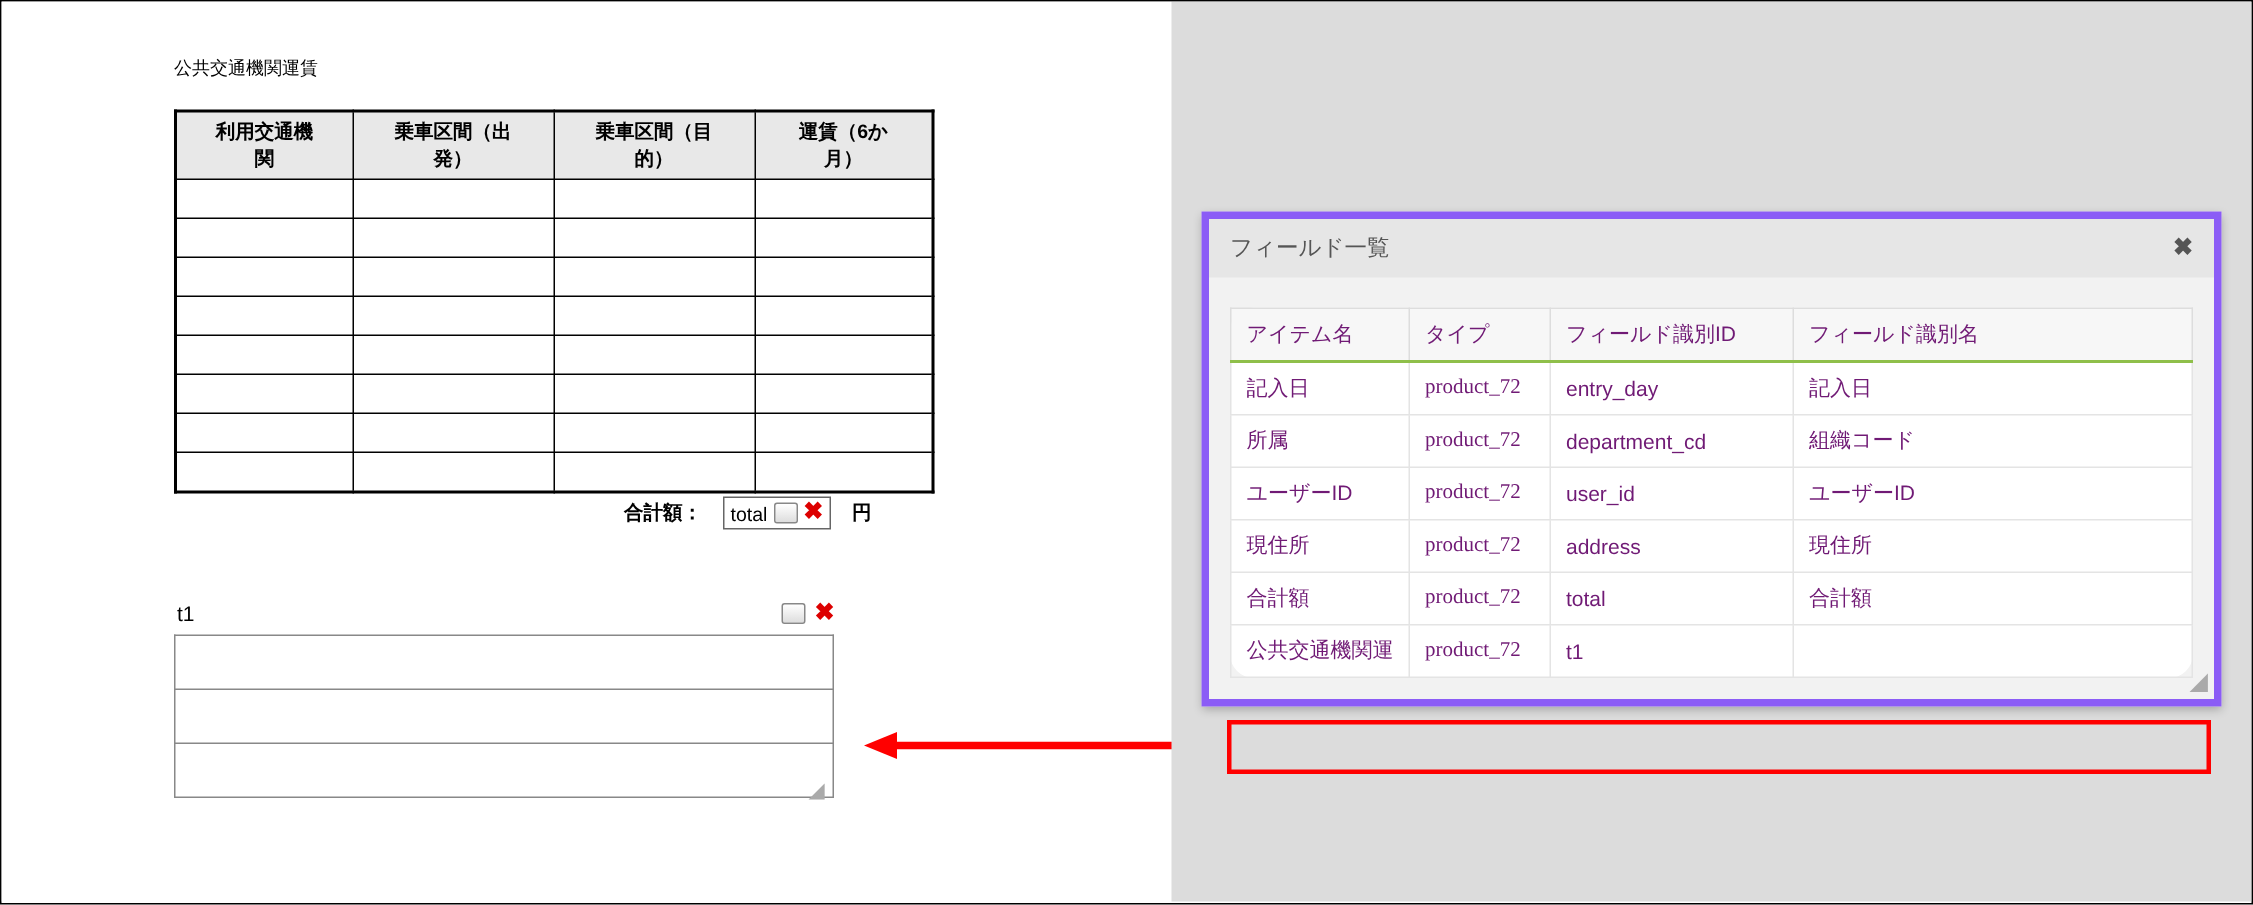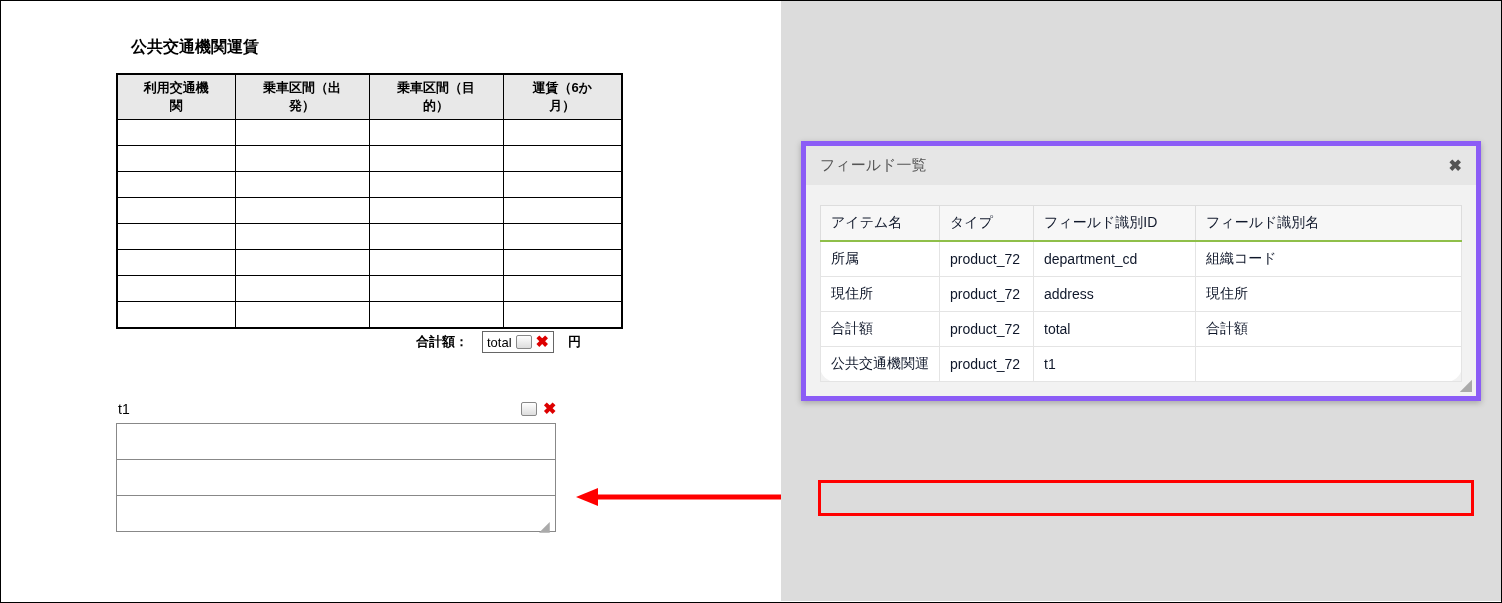--- a/index.html
+++ b/index.html
@@ -20,23 +20,23 @@
   }
   .right-pane {
     position: absolute;
     left: 780px; top: 0;
     width: 720px; height: 600px;
     background: #dcdcdc;
   }
   
   .section-title {
     position: absolute;
-    left: 130px; top: 36px;
-    font-weight: bold;
-    font-size: 16px;
+    left: 115px; top: 36px;
+    font-weight: normal;
+    font-size: 12px;
   }
   .fare-table {
     position: absolute;
     left: 115px; top: 72px;
     border-collapse: collapse;
     border: 2px solid #000;
   }
   .fare-table th {
     background: #e8e8e8;
     border: 1px solid #000;
@@ -143,40 +143,40 @@
     font-size: 15px;
   }
   .dialog-body {
     padding: 20px 14px 14px 14px;
   }
   .field-table {
     width: 100%;
     border-collapse: collapse;
     background: #fff;
     font-size: 14px;
-    color: #0f172a;
+    color: #701a75;
     border-radius: 16px;
   }
   .field-table thead th {
     background: #f7f7f7;
     border: 1px solid #ddd;
     border-bottom: 2px solid #8fbf4a;
     text-align: left;
     font-weight: normal;
     padding: 8px 10px;
   }
   .field-table tbody td {
     border: 1px solid #e4e4e4;
     padding: 8px 10px;
     white-space: nowrap;
     overflow: hidden;
     text-overflow: clip;
   }
   .field-table .c1 { width: 110px; }
-  .field-table .c2 { width: 94px; }
+  .field-table .c2 { width: 94px; font-family: Liberation Serif, serif; }
   .field-table .c3 { width: 162px; }
   .field-table .c4 { width: auto; }
 
   .highlight-box {
     position: absolute;
     border: 3px solid #f00;
     pointer-events: none;
   }
   .dialog-resize {
     position: absolute;
@@ -299,24 +299,36 @@
         <thead>
           <tr>
             <th class="c1">アイテム名</th>
             <th class="c2">タイプ</th>
             <th class="c3">フィールド識別ID</th>
             <th class="c4">フィールド識別名</th>
           </tr>
         </thead>
         <tbody id="field-body">
             <tr>
+              <td class="c1">記入日</td>
+              <td class="c2">product_72</td>
+              <td class="c3">entry_day</td>
+              <td class="c4">記入日</td>
+            </tr>
+            <tr>
               <td class="c1">所属</td>
               <td class="c2">product_72</td>
               <td class="c3">department_cd</td>
               <td class="c4">組織コード</td>
+            </tr>
+            <tr>
+              <td class="c1">ユーザーID</td>
+              <td class="c2">product_72</td>
+              <td class="c3">user_id</td>
+              <td class="c4">ユーザーID</td>
             </tr>
             <tr>
               <td class="c1">現住所</td>
               <td class="c2">product_72</td>
               <td class="c3">address</td>
               <td class="c4">現住所</td>
             </tr>
             <tr>
               <td class="c1">合計額</td>
               <td class="c2">product_72</td>

